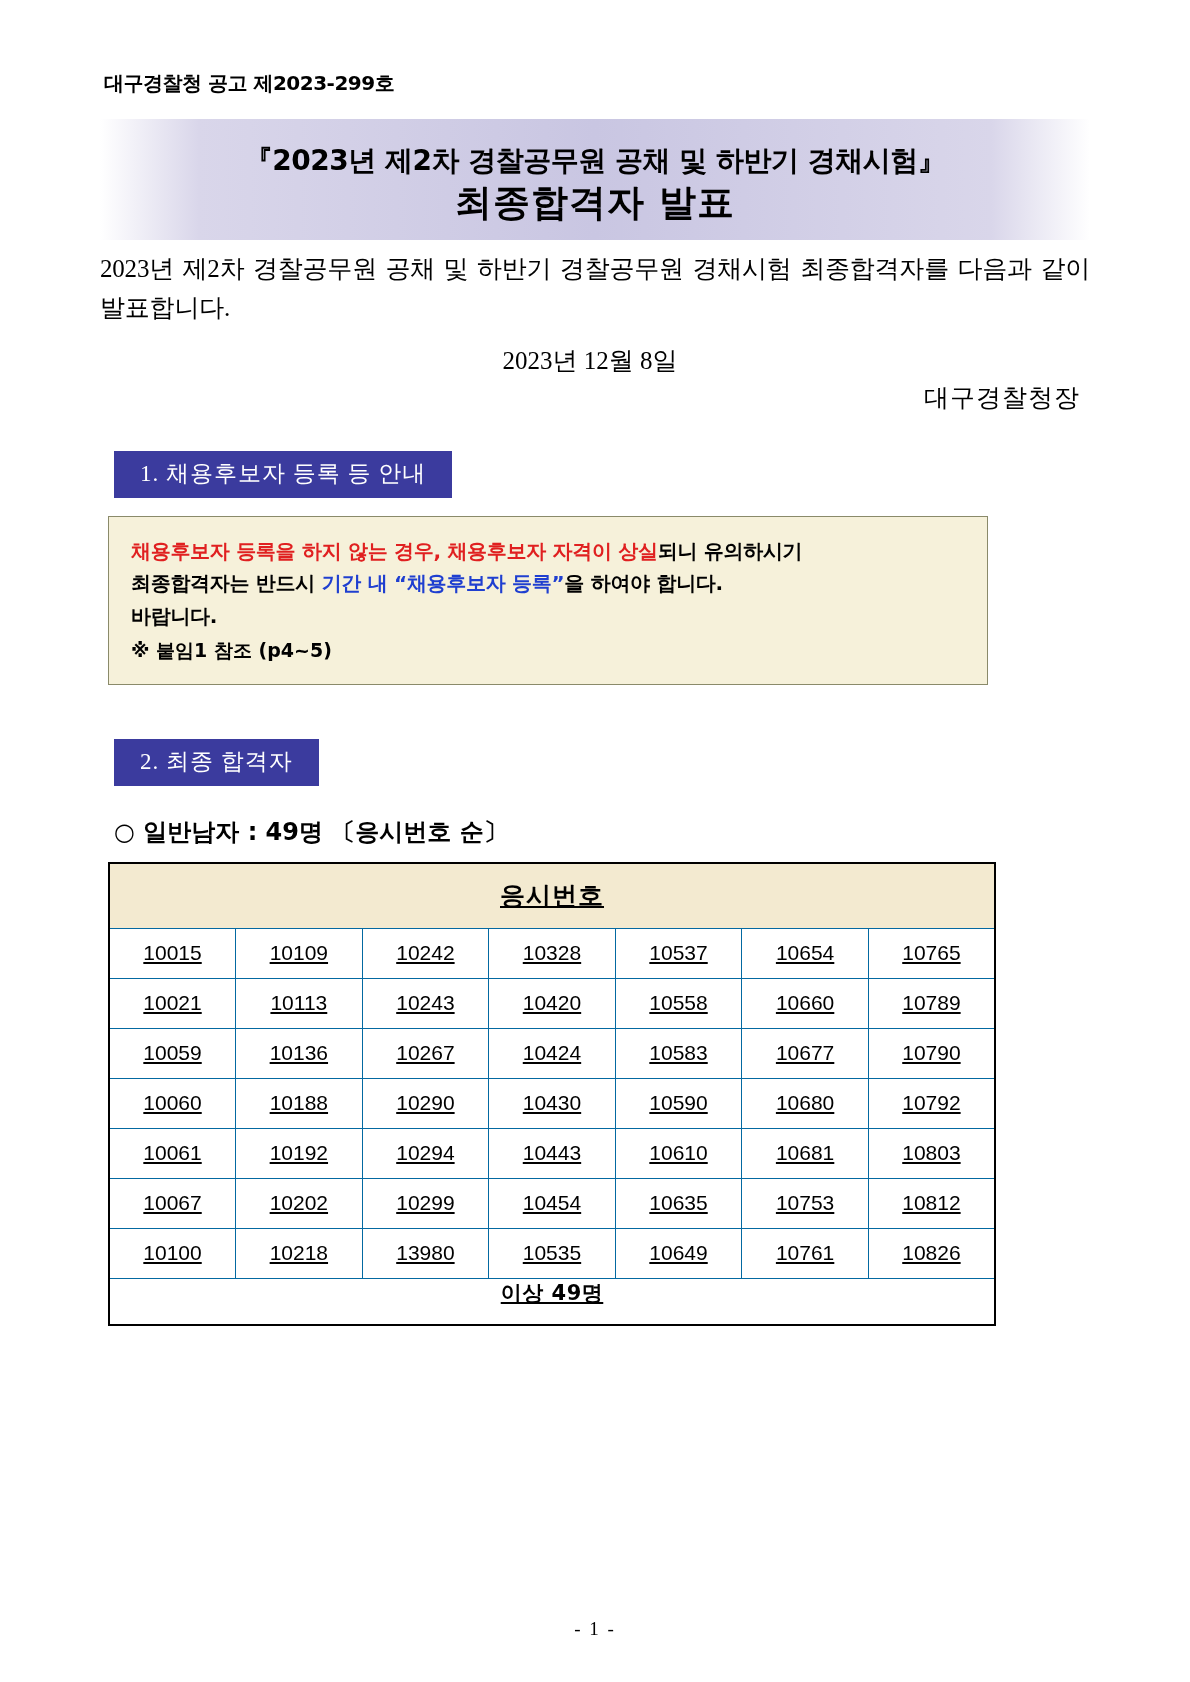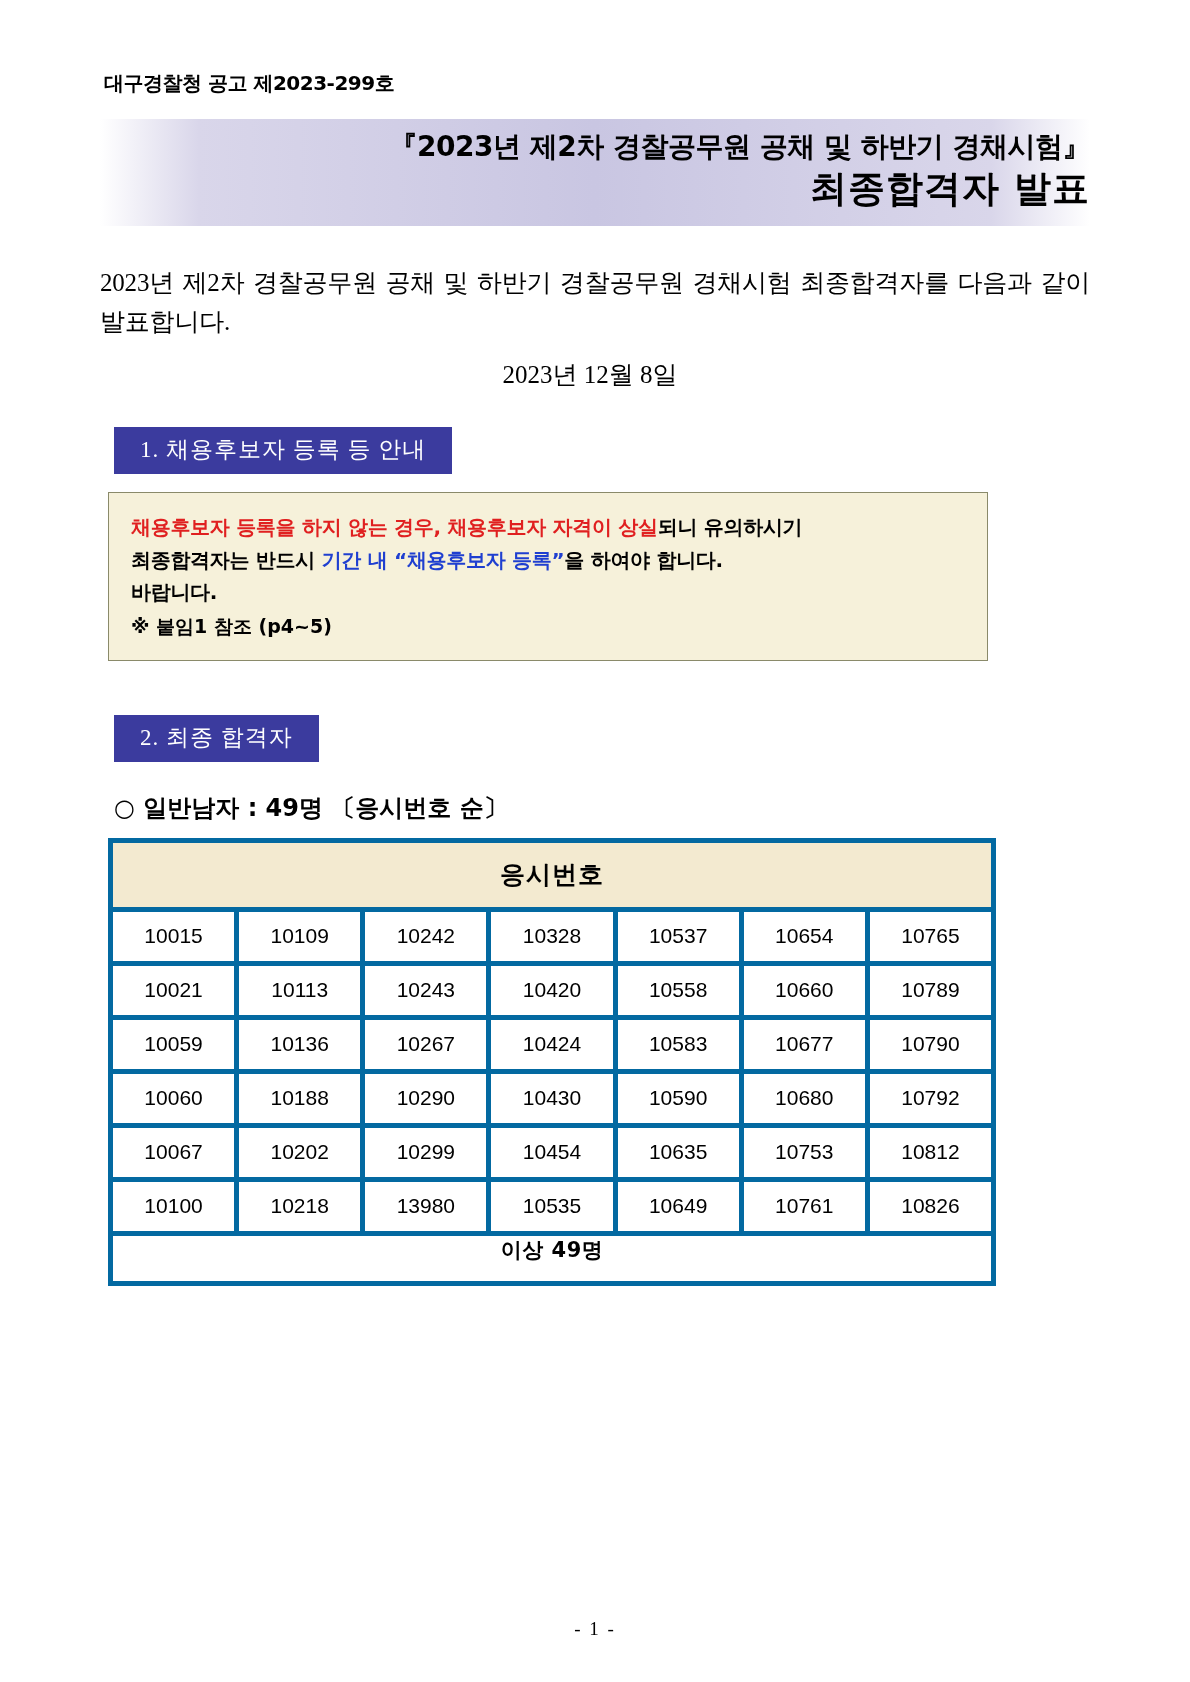--- a/index.html
+++ b/index.html
@@ -28,23 +28,23 @@
     font-family: "DejaVu Sans", sans-serif;
     font-weight: bold;
     font-size: 20px;
     letter-spacing: -0.5px;
     margin: 0 0 22px 4px;
   }
 
   
   .title-band {
     background: linear-gradient(to right, #ffffff 0%, #d9d6ea 10%, #c9c6e2 50%, #d9d6ea 90%, #ffffff 100%);
-    padding: 10px 0 14px 0;
-    text-align: right;
-    margin-bottom: 38px;
+    padding: 24px 0 14px 0;
+    text-align: center;
+    margin-bottom: 10px;
     position: relative;
   }
   .title-line1 {
     font-family: "DejaVu Sans", sans-serif;
     font-weight: bold;
     font-size: 28px;
     letter-spacing: -0.5px;
     line-height: 1.25;
     color: #000;
   }
@@ -134,25 +134,26 @@
 
   
   table.numbers {
     border-collapse: collapse;
     width: 888px;
     margin-left: 8px;
     table-layout: fixed;
   }
   table.numbers th,
   table.numbers td {
-    border: 5px solid #0369a1;
+    border: 1px solid #0369a1;
     text-align: center;
     font-size: 21px;
     font-family: "Liberation Sans", sans-serif;
     padding: 12px 0 13px 0;
+    text-decoration: underline;
   }
   table.numbers th.head {
     background: #f3ead0;
     font-family: "DejaVu Sans", sans-serif;
     font-weight: bold;
     font-size: 25px;
     padding: 15px 0 16px 0;
     letter-spacing: 1px;
   }
   table.numbers td.footer {
@@ -193,20 +194,21 @@
     <div class="title-line1">『2023년 제2차 경찰공무원 공채 및 하반기 경채시험』</div>
     <div class="title-line2">최종합격자 발표</div>
   </div>
 
   <p class="intro">
     <span>2023년 제2차 경찰공무원 공채 및 하반기 경찰공무원 경채시험</span>
     <span>최종합격자를 다음과 같이 발표합니다.</span>
   </p>
 
   <div class="date-line">2023년 12월 8일</div>
+  <div class="org-line">대구경찰청장</div>
 
   <div class="section-chip">1. 채용후보자 등록 등 안내</div>
 
   <div class="notice-box">
     <div class="notice-line">
       <span class="red">채용후보자 등록을 하지 않는 경우, 채용후보자 자격이 상실</span><span>되니 유의하시기</span>
     </div>
     <div class="notice-line">
       <span>최종합격자는 반드시 </span><span class="blue">기간 내 “채용후보자 등록”</span><span>을 하여야 합니다.</span>
     </div>
@@ -255,20 +257,29 @@
       <tr>
         <td>10060</td>
         <td>10188</td>
         <td>10290</td>
         <td>10430</td>
         <td>10590</td>
         <td>10680</td>
         <td>10792</td>
       </tr>
       <tr>
+        <td>10061</td>
+        <td>10192</td>
+        <td>10294</td>
+        <td>10443</td>
+        <td>10610</td>
+        <td>10681</td>
+        <td>10803</td>
+      </tr>
+      <tr>
         <td>10067</td>
         <td>10202</td>
         <td>10299</td>
         <td>10454</td>
         <td>10635</td>
         <td>10753</td>
         <td>10812</td>
       </tr>
       <tr>
         <td>10100</td>

